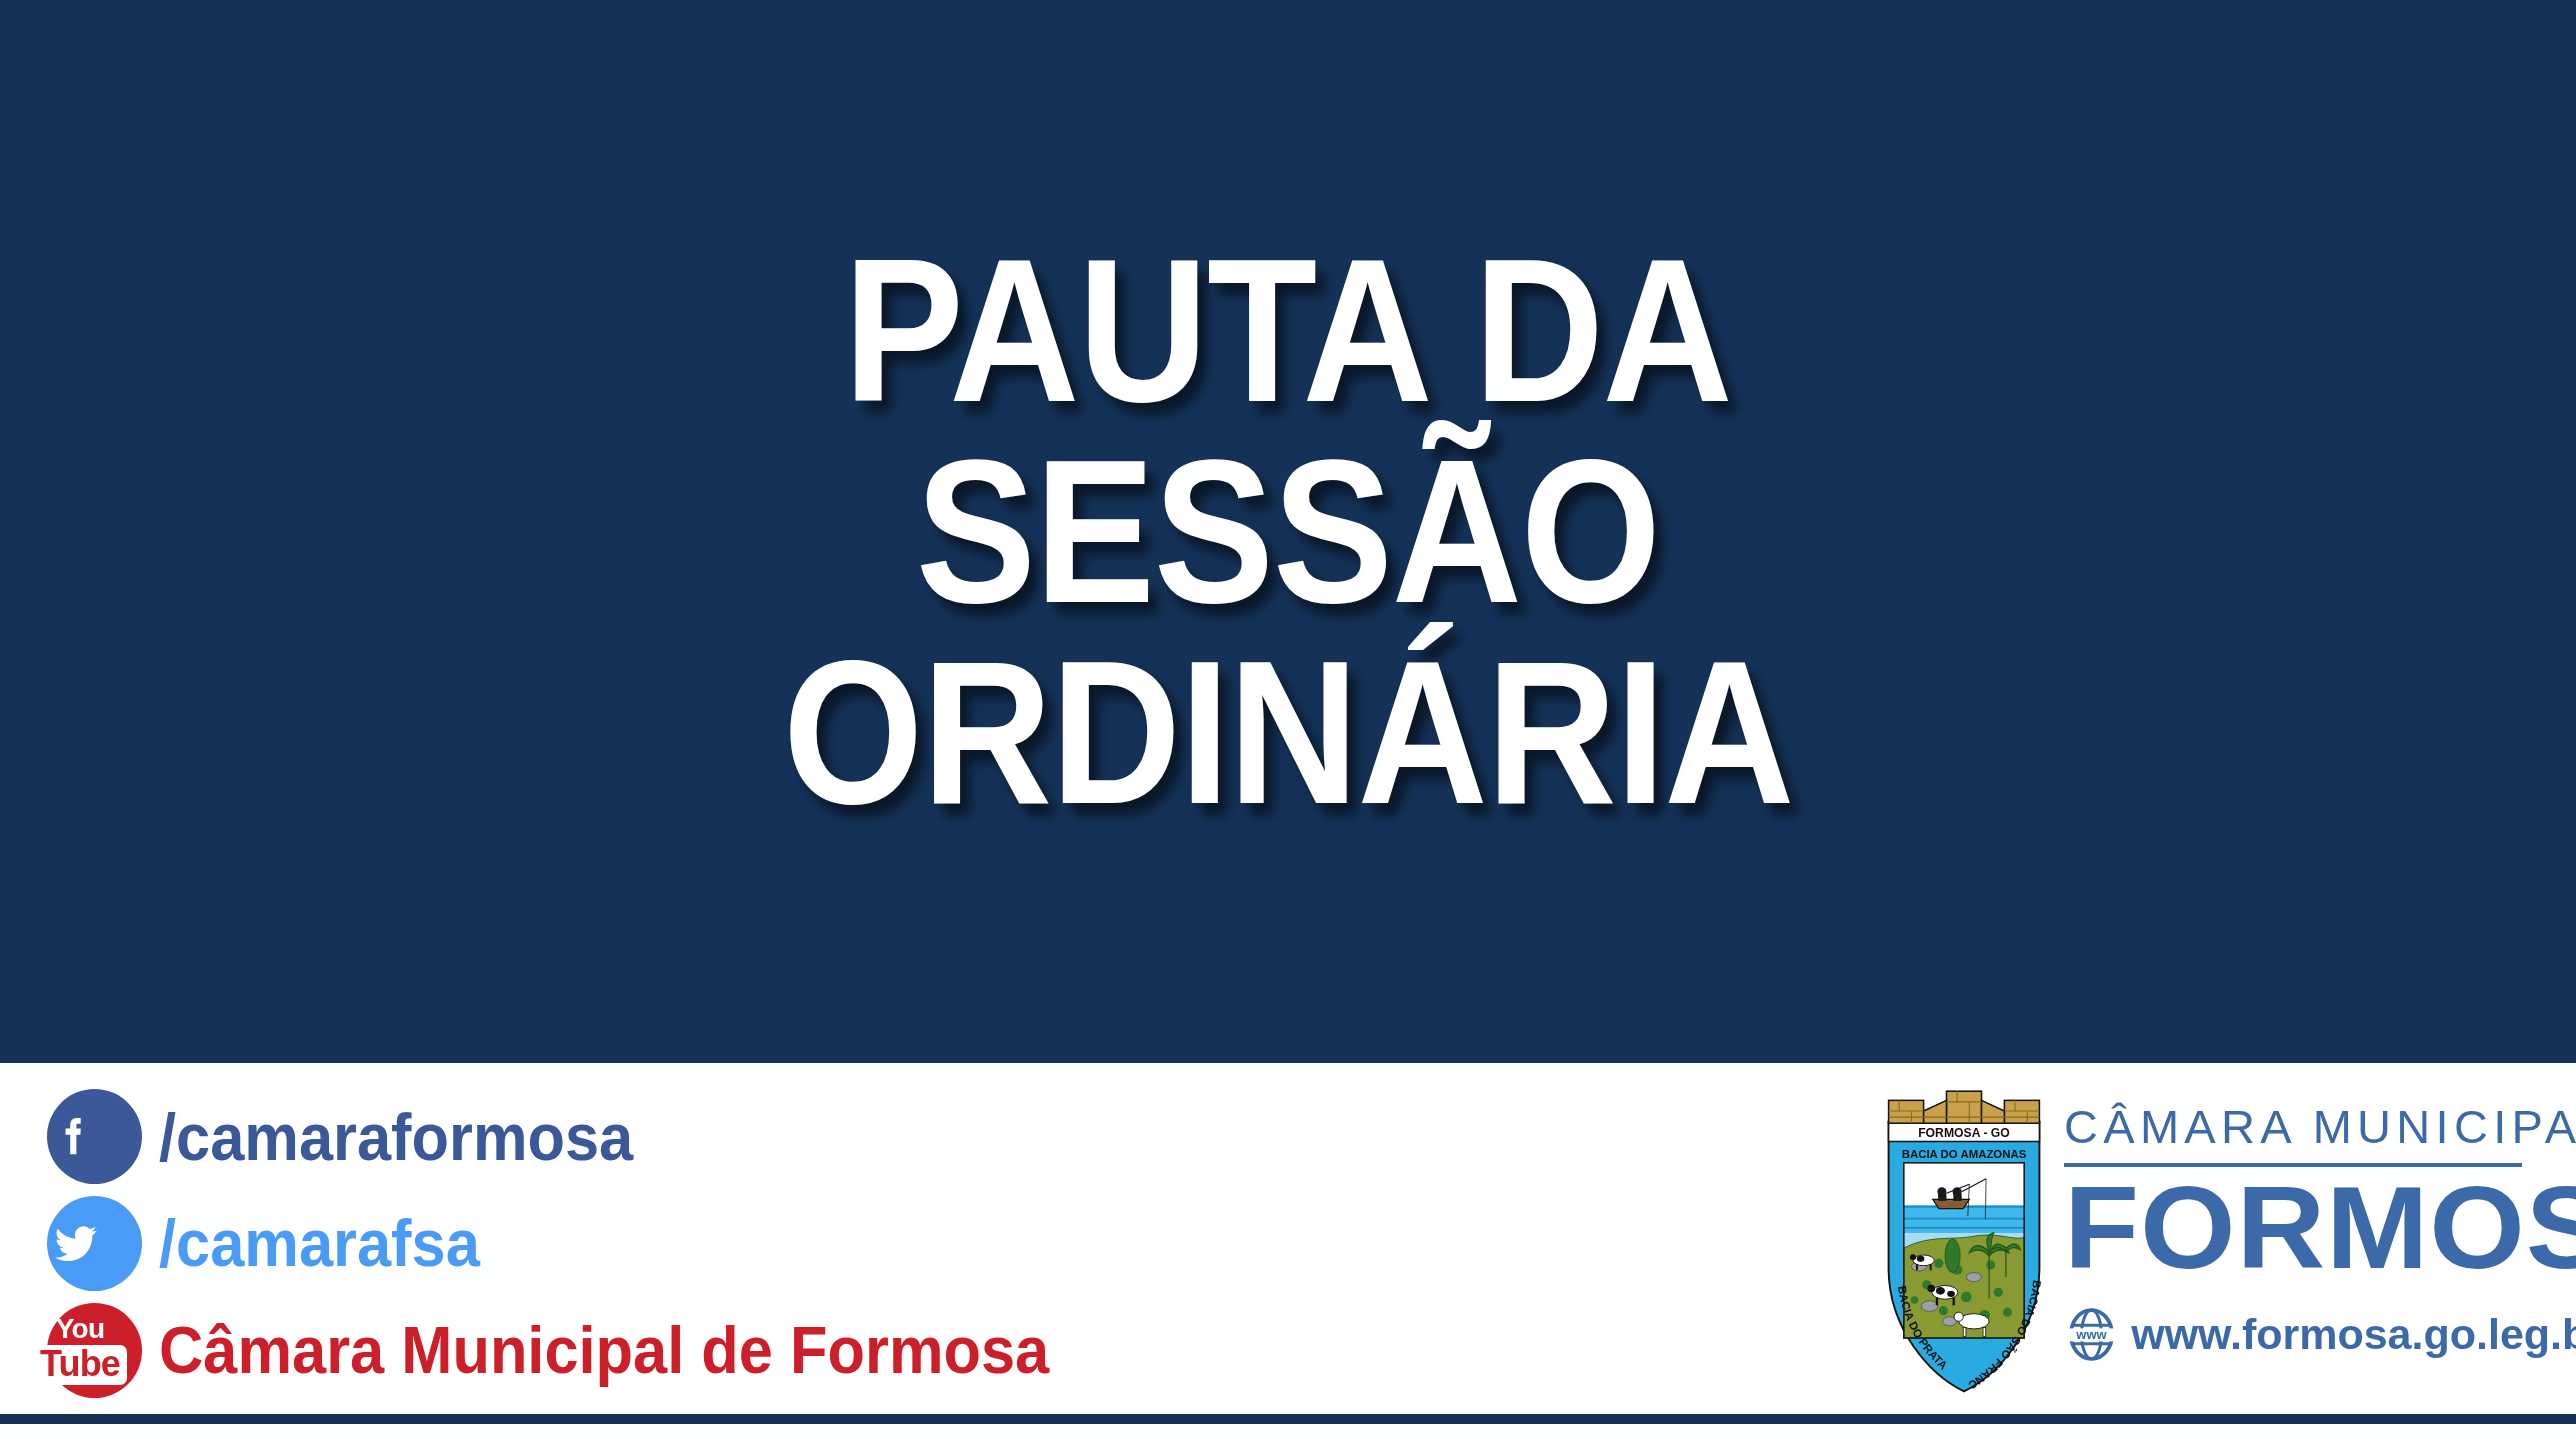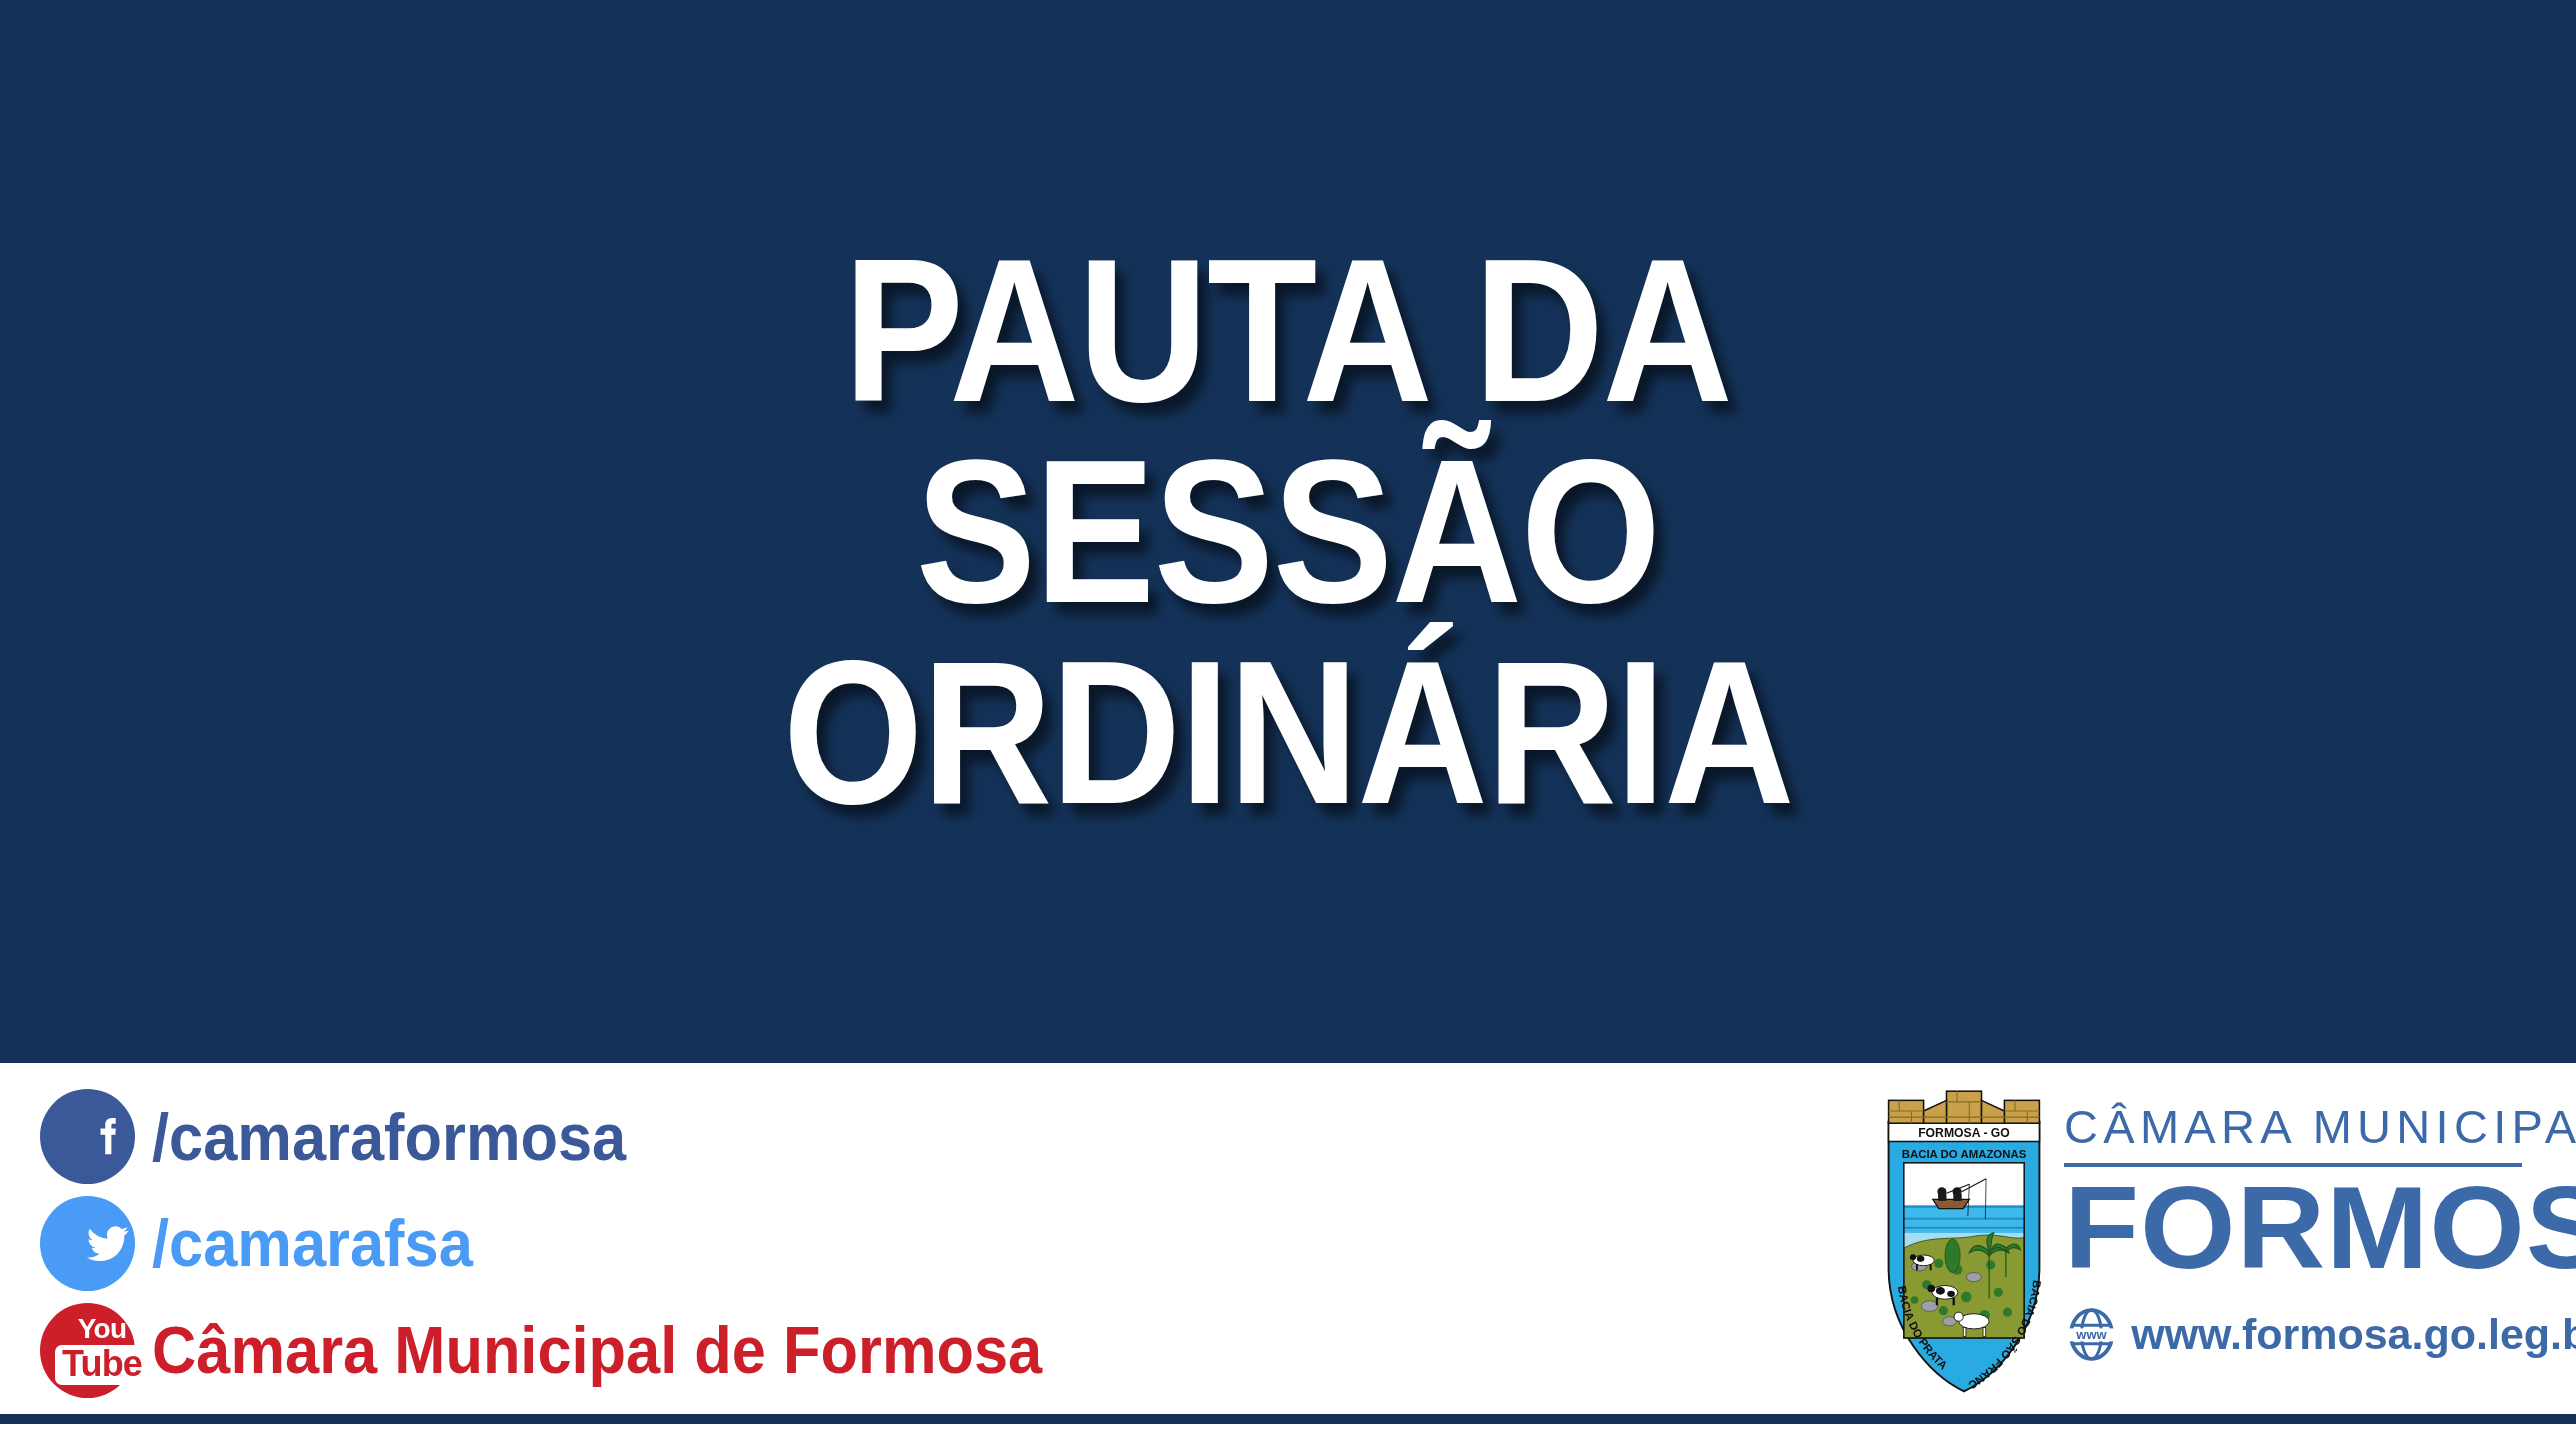--- a/index.html
+++ b/index.html
@@ -54,38 +54,38 @@
     position: absolute;
     left: 0; top: 1414px;
     width: 2576px;
     height: 40px;
     background: #143258;
   }
 
   
   #social {
     position: absolute;
-    left: 40px;
+    left: 47px;
     top: 24.4px;
     width: 1145px;
   }
   .social-row {
     display: flex;
     align-items: center;
     height: 99px;
     margin-bottom: 7.6px;
   }
   .social-icon {
     width: 95px;
     height: 95px;
     border-radius: 50%;
     flex: 0 0 95px;
     display: flex;
     align-items: center;
-    justify-content: flex-end;
+    justify-content: flex-start;
     position: relative;
   }
   .ic-fb { background: #3B5998; }
   .ic-tw { background: #4A9BF5; }
   .ic-yt { background: #CC1F2A; }
 
   .social-label {
     margin-left: 17px;
     font-family: "Liberation Sans Narrow", "Liberation Sans", sans-serif;
     font-weight: 700;

